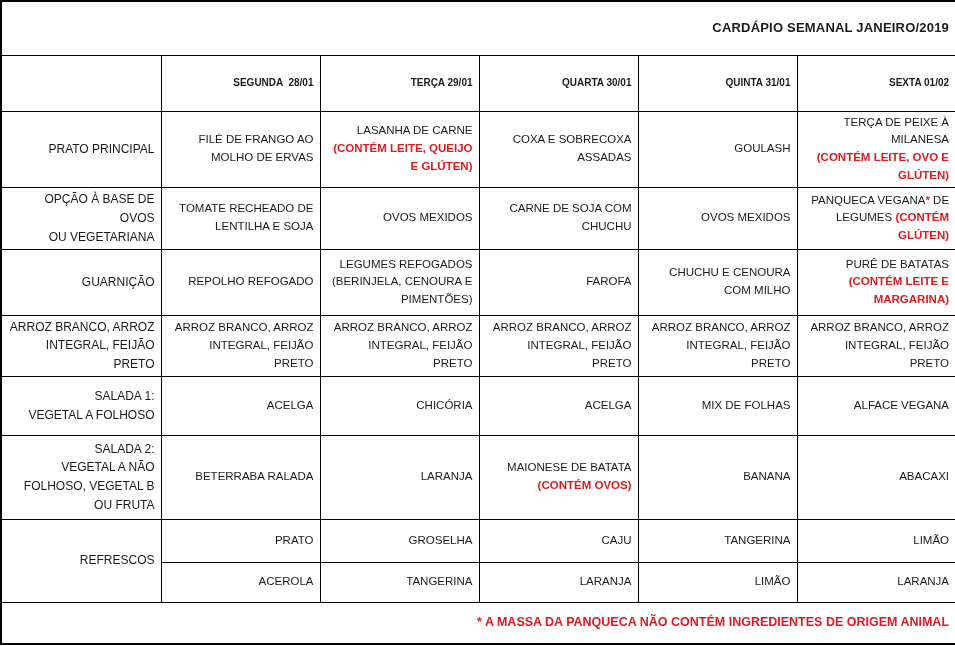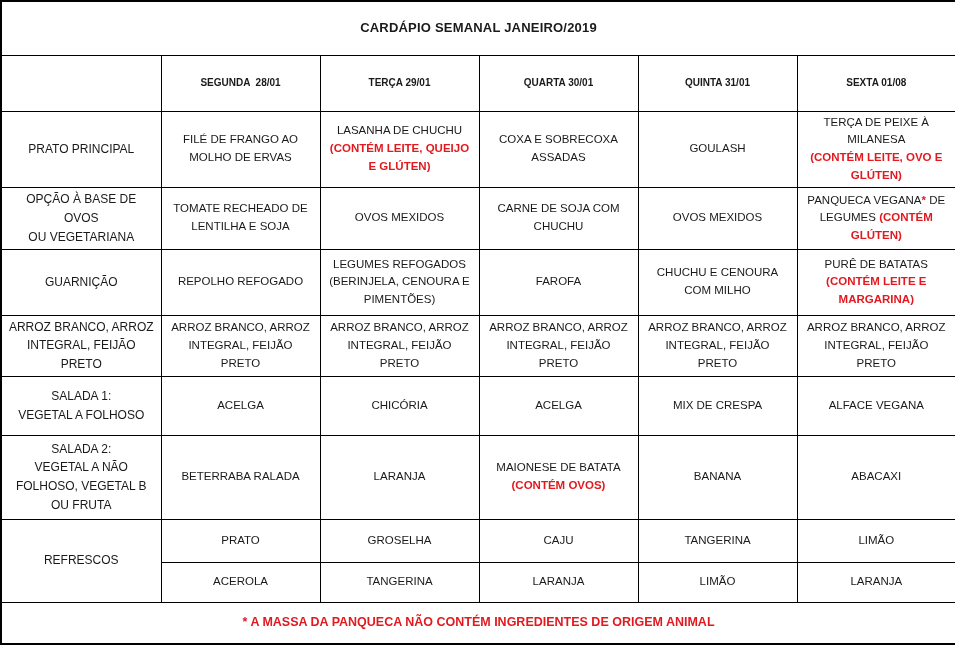--- a/index.html
+++ b/index.html
@@ -18,21 +18,21 @@
     background: #ffffff;
   }
   table.menu {
     width: 955px;
     border-collapse: collapse;
     table-layout: fixed;
     border: 2px solid var(--border);
   }
   table.menu th, table.menu td {
     border: 1px solid var(--border);
-    text-align: center;
+    text-align: right;
     vertical-align: middle;
     padding: 2px 6px;
     white-space: pre-wrap;
     line-height: 1.55;
     box-sizing: border-box;
     overflow: hidden;
   }
   tr.title-row th {
     height: 54px;
     font-size: 13px;
@@ -92,26 +92,26 @@
       </tr>
     </thead>
     <tbody>
 
     <tr class="day-header-row">
           <th class="corner"></th>
           <th>SEGUNDA  28/01</th>
           <th>TERÇA 29/01</th>
           <th>QUARTA 30/01</th>
           <th>QUINTA 31/01</th>
-          <th>SEXTA 01/08</th>
+          <th>SEXTA 01/02</th>
         </tr>
         <tr class="row-0">
           <th class="row-label">PRATO PRINCIPAL</th>
           <td class="menu-cell"><span>FILÉ DE FRANGO AO MOLHO DE ERVAS</span></td>
-          <td class="menu-cell"><span>LASANHA DE CHUCHU
+          <td class="menu-cell"><span>LASANHA DE CARNE
 </span><span class="red">(CONTÉM LEITE, QUEIJO E GLÚTEN)</span></td>
           <td class="menu-cell"><span>COXA E SOBRECOXA ASSADAS</span></td>
           <td class="menu-cell"><span>GOULASH</span></td>
           <td class="menu-cell"><span>TERÇA DE PEIXE À MILANESA
 </span><span class="red">(CONTÉM LEITE, OVO E GLÚTEN)</span></td>
         </tr>
         <tr class="row-1">
           <th class="row-label">OPÇÃO À BASE DE OVOS
 OU VEGETARIANA</th>
           <td class="menu-cell"><span>TOMATE RECHEADO DE LENTILHA E SOJA</span></td>
@@ -137,21 +137,21 @@
           <td class="menu-cell"><span>ARROZ BRANCO, ARROZ INTEGRAL, FEIJÃO PRETO</span></td>
           <td class="menu-cell"><span>ARROZ BRANCO, ARROZ INTEGRAL, FEIJÃO PRETO</span></td>
           <td class="menu-cell"><span>ARROZ BRANCO, ARROZ INTEGRAL, FEIJÃO PRETO</span></td>
         </tr>
         <tr class="row-4">
           <th class="row-label">SALADA 1:
 VEGETAL A FOLHOSO</th>
           <td class="menu-cell"><span>ACELGA</span></td>
           <td class="menu-cell"><span>CHICÓRIA</span></td>
           <td class="menu-cell"><span>ACELGA</span></td>
-          <td class="menu-cell"><span>MIX DE CRESPA</span></td>
+          <td class="menu-cell"><span>MIX DE FOLHAS</span></td>
           <td class="menu-cell"><span>ALFACE VEGANA</span></td>
         </tr>
         <tr class="row-5">
           <th class="row-label">SALADA 2:
 VEGETAL A NÃO
 FOLHOSO, VEGETAL B
 OU FRUTA</th>
           <td class="menu-cell"><span>BETERRABA RALADA</span></td>
           <td class="menu-cell"><span>LARANJA</span></td>
           <td class="menu-cell"><span>MAIONESE DE BATATA

